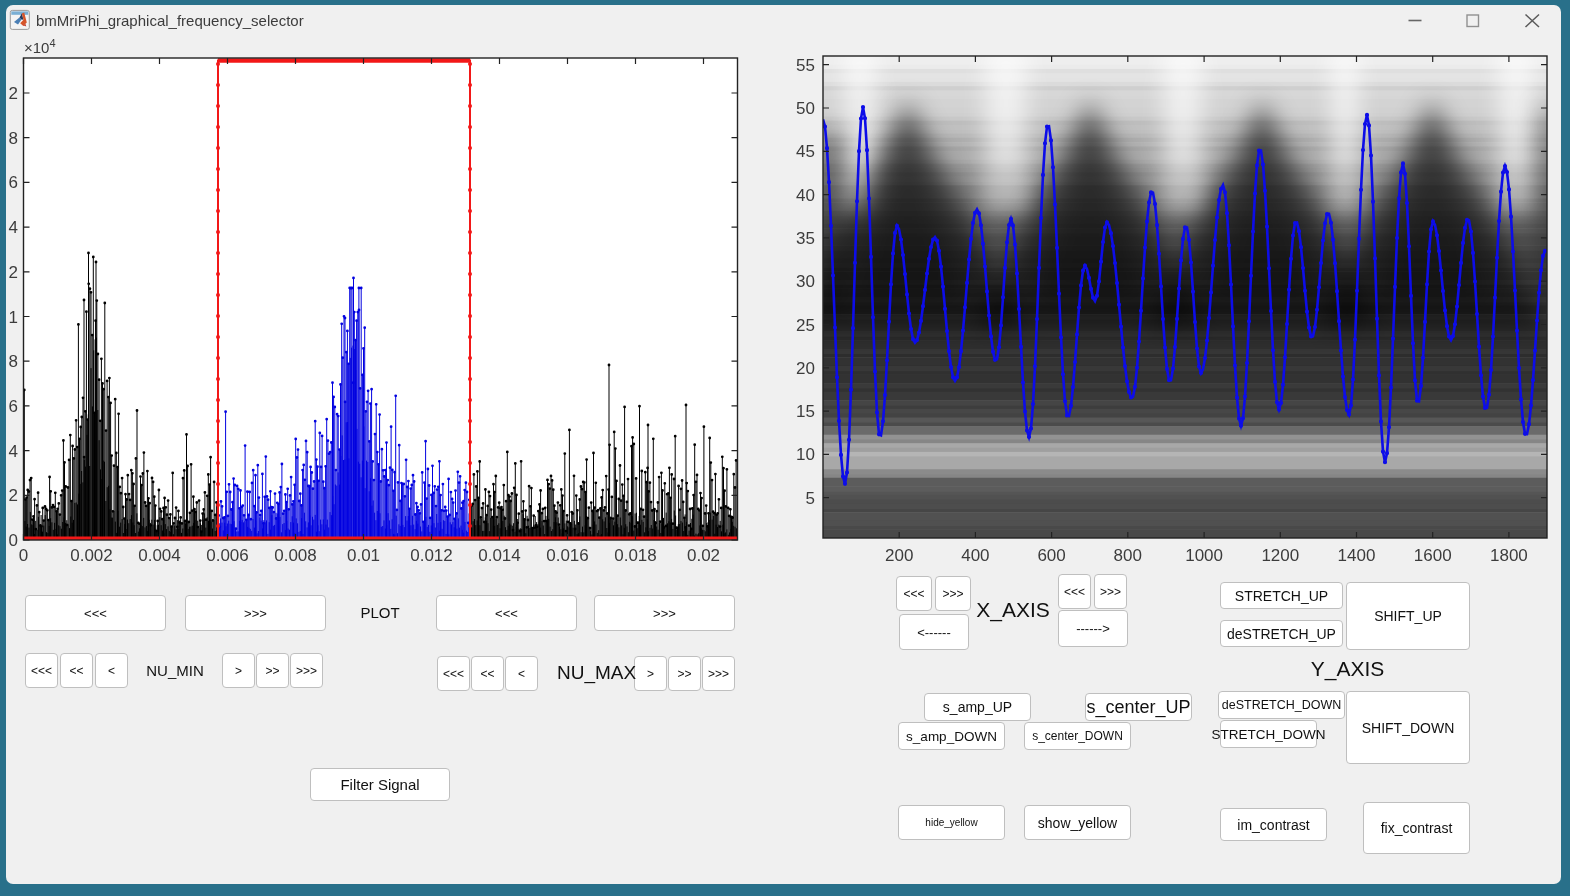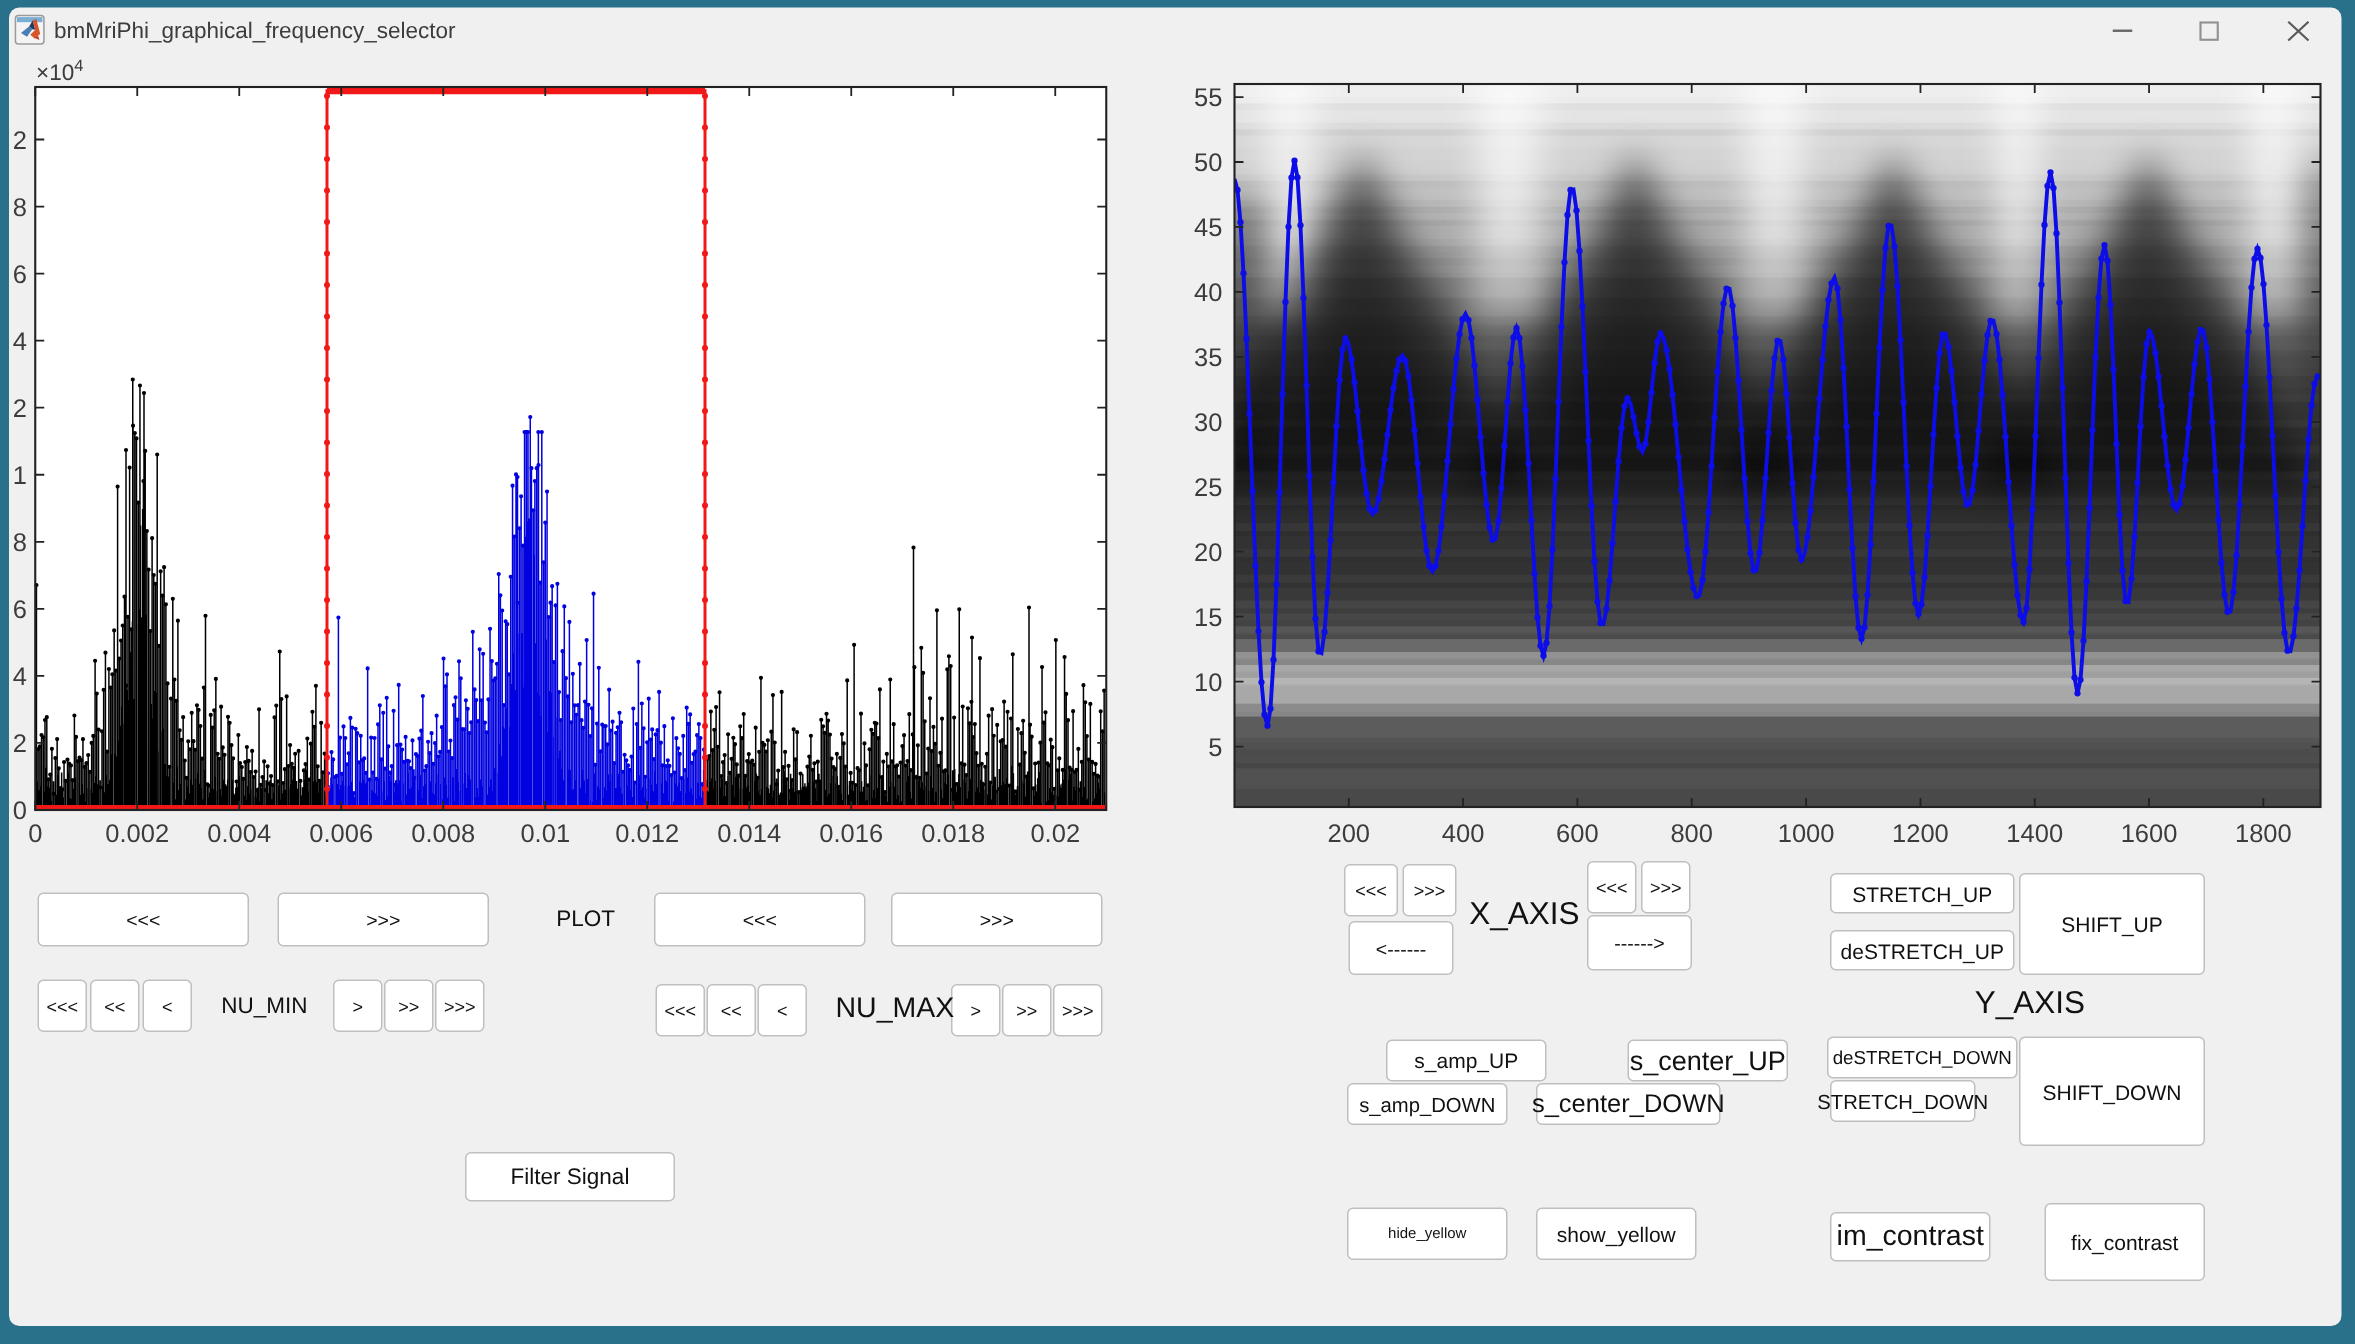--- a/index.html
+++ b/index.html
@@ -1,18 +1,18 @@
 <!DOCTYPE html>
 <html><head><meta charset="utf-8"><style>
 *{margin:0;padding:0;box-sizing:border-box}
 body{width:1570px;height:896px;background:#29708a;font-family:"Liberation Sans",sans-serif;position:relative;overflow:hidden}
 #win{position:absolute;left:6px;top:5px;width:1555px;height:879px;background:#f0f0f0;border-radius:7px}
 .btn{position:absolute;background:#fff;border:1px solid #bfbfbf;border-radius:4px;color:#111;
 display:flex;align-items:center;justify-content:center;white-space:nowrap}
-.lbl{position:absolute;color:#111;text-align:right}
+.lbl{position:absolute;color:#111;text-align:center}
 svg text{font-family:"Liberation Sans",sans-serif;fill:#3c3c3c}
 </style></head><body>
 <div id="win"></div>
 <svg width="1570" height="896" viewBox="0 0 1570 896" style="position:absolute;left:0;top:0">
 
   <g>
     <rect x="10.3" y="10.4" width="19" height="19" rx="2" fill="#f4f4f4" stroke="#9a9a9a"></rect>
     <rect x="11.3" y="11.4" width="17" height="3.4" fill="#7aafd4"></rect>
     <path d="M14 22 L19.5 17.5 L21.5 19.5 L18 24.5 Z" fill="#4a7fb5"></path>
     <path d="M19.5 17.5 L21.8 13.6 L23.5 19.8 L21.5 19.5 Z" fill="#243a5e"></path>
@@ -254,23 +254,23 @@
 <div class="btn" style="left:1058px;top:610px;width:70px;height:37px;font-size:13.0px">------&gt;</div>
 <div class="btn" style="left:1220px;top:582px;width:123px;height:27px;font-size:14.0px">STRETCH_UP</div>
 <div class="btn" style="left:1346px;top:582px;width:124px;height:68px;font-size:14.0px">SHIFT_UP</div>
 <div class="btn" style="left:1220px;top:620px;width:123px;height:27px;font-size:14.0px">deSTRETCH_UP</div>
 <div class="btn" style="left:1218px;top:691px;width:127px;height:28px;font-size:12.5px">deSTRETCH_DOWN</div>
 <div class="btn" style="left:1346px;top:691px;width:124px;height:73px;font-size:14.0px">SHIFT_DOWN</div>
 <div class="btn" style="left:1220px;top:720px;width:97px;height:28px;font-size:13.5px">STRETCH_DOWN</div>
 <div class="btn" style="left:924px;top:693px;width:107px;height:28px;font-size:14.0px">s_amp_UP</div>
 <div class="btn" style="left:1085px;top:693px;width:107px;height:28px;font-size:18px">s_center_UP</div>
 <div class="btn" style="left:898px;top:722px;width:107px;height:28px;font-size:13.5px">s_amp_DOWN</div>
-<div class="btn" style="left:1024px;top:722px;width:123px;height:28px;font-size:17px">s_center_DOWN</div>
+<div class="btn" style="left:1024px;top:722px;width:107px;height:28px;font-size:12px">s_center_DOWN</div>
 <div class="btn" style="left:898px;top:805px;width:107px;height:35px;font-size:10px">hide_yellow</div>
 <div class="btn" style="left:1024px;top:805px;width:107px;height:35px;font-size:14.0px">show_yellow</div>
-<div class="btn" style="left:1220px;top:808px;width:107px;height:33px;font-size:19px">im_contrast</div>
+<div class="btn" style="left:1220px;top:808px;width:107px;height:33px;font-size:14.0px">im_contrast</div>
 <div class="btn" style="left:1363px;top:802px;width:107px;height:52px;font-size:14.0px">fix_contrast</div>
 
 <div class="lbl" style="left:350px;top:604px;width:60px;font-size:15px">PLOT</div>
 <div class="lbl" style="left:145px;top:662px;width:60px;font-size:15px">NU_MIN</div>
 <div class="lbl" style="left:557px;top:662px;width:60px;font-size:19px">NU_MAX</div>
 <div class="lbl" style="left:973px;top:598px;width:80px;font-size:21px">X_AXIS</div>
 <div class="lbl" style="left:1305px;top:657px;width:85px;font-size:21px">Y_AXIS</div>
 
 </body></html>

